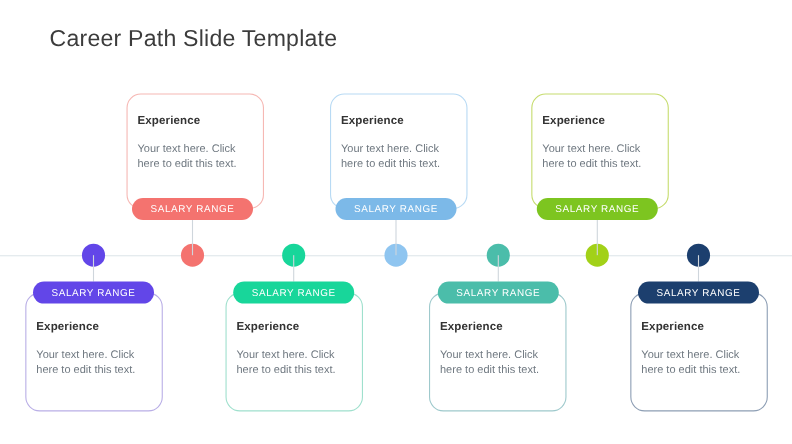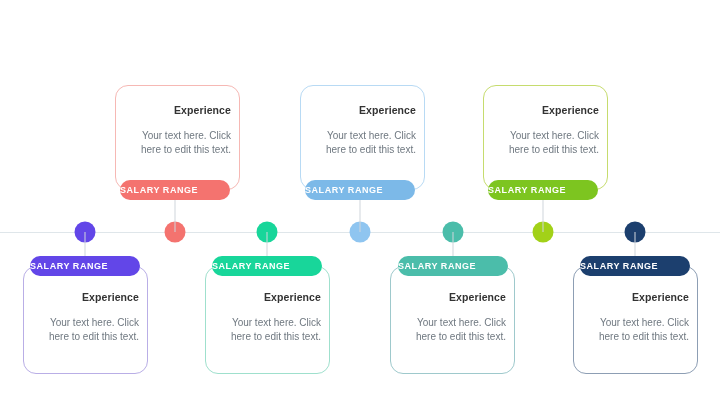--- a/index.html
+++ b/index.html
@@ -60,21 +60,21 @@
     position: absolute;
     box-sizing: border-box;
     background: #ffffff;
     border: 1.4px solid #cccccc;
     border-radius: 13px;
   }
   .card-inner {
     position: absolute;
     left: 1px;
     right: 0;
-    text-align: right;
+    text-align: left;
     box-sizing: border-box;
     padding: 0 8px;
   }
   .exp-title {
     font-size: 10.5px;
     font-weight: bold;
     color: #333333;
     margin: 0 0 13px 0;
     letter-spacing: 0.1px;
   }
@@ -85,34 +85,35 @@
     margin: 0;
   }
 
   
   .pill {
     position: absolute;
     box-sizing: border-box;
     height: 20px;
     line-height: 20px;
     border-radius: 10px;
-    text-align: left;
+    text-align: center;
     font-size: 9px;
-    font-weight: bold;
+    font-weight: normal;
     color: #ffffff;
     letter-spacing: 0.55px;
     white-space: nowrap;
     transform: translateX(-50%);
   }
 </style>
 </head>
 <body>
 
 <div id="slide">
 
+  <div id="slide-title">Career Path Slide Template</div>
 
   <div class="timeline-axis"></div>
 
   <div id="dots-layer">
       <div class="timeline-dot" style="left: 85px; top: 232px; background: rgb(98, 70, 232);"></div>
       <div class="timeline-dot" style="left: 175px; top: 232px; background: rgb(244, 115, 111);"></div>
       <div class="timeline-dot" style="left: 267px; top: 232px; background: rgb(24, 214, 154);"></div>
       <div class="timeline-dot" style="left: 360px; top: 232px; background: rgb(143, 197, 240);"></div>
       <div class="timeline-dot" style="left: 453px; top: 232px; background: rgb(75, 189, 170);"></div>
       <div class="timeline-dot" style="left: 543px; top: 232px; background: rgb(162, 209, 24);"></div>

